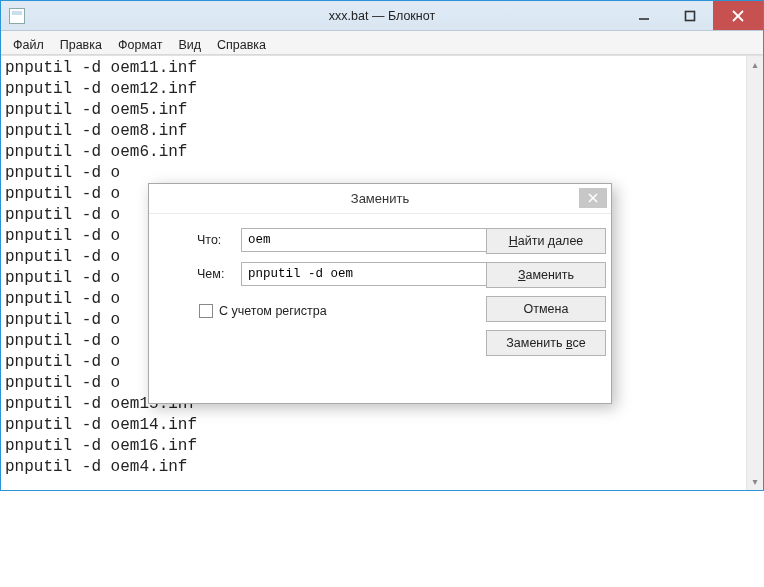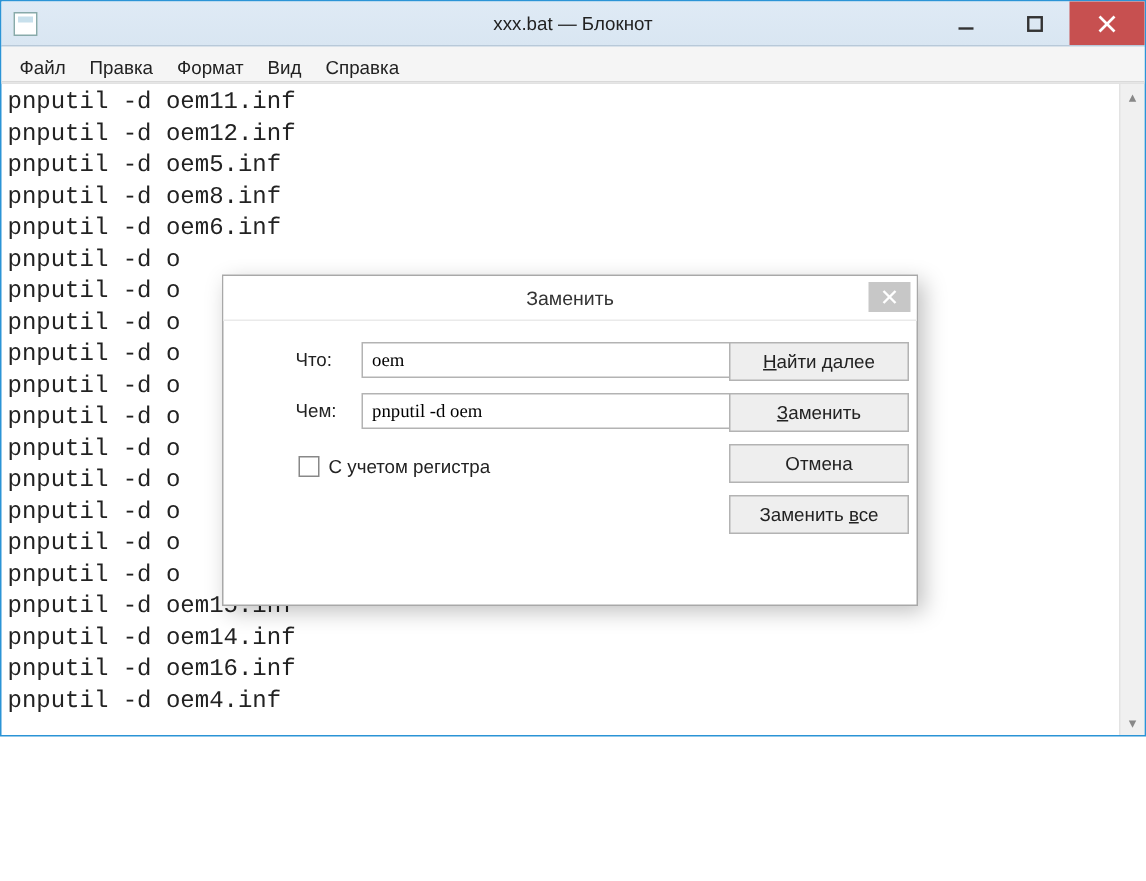--- a/index.html
+++ b/index.html
@@ -171,21 +171,21 @@
     font-size: 12.5px;
     color: #222;
     text-align: left;
   }
   .dlg-input {
     width: 284px;
     height: 24px;
     border: 1px solid #b3b3b3;
     font-size: 12.5px;
     padding: 0 6px;
-    font-family: Liberation Serif, serif;
+    font-family: Liberation Mono, monospace;
   }
   .dlg-check {
     display: flex;
     align-items: center;
     font-size: 12.5px;
     color: #222;
     margin-top: 18px;
     margin-left: 2px;
     gap: 6px;
   }

